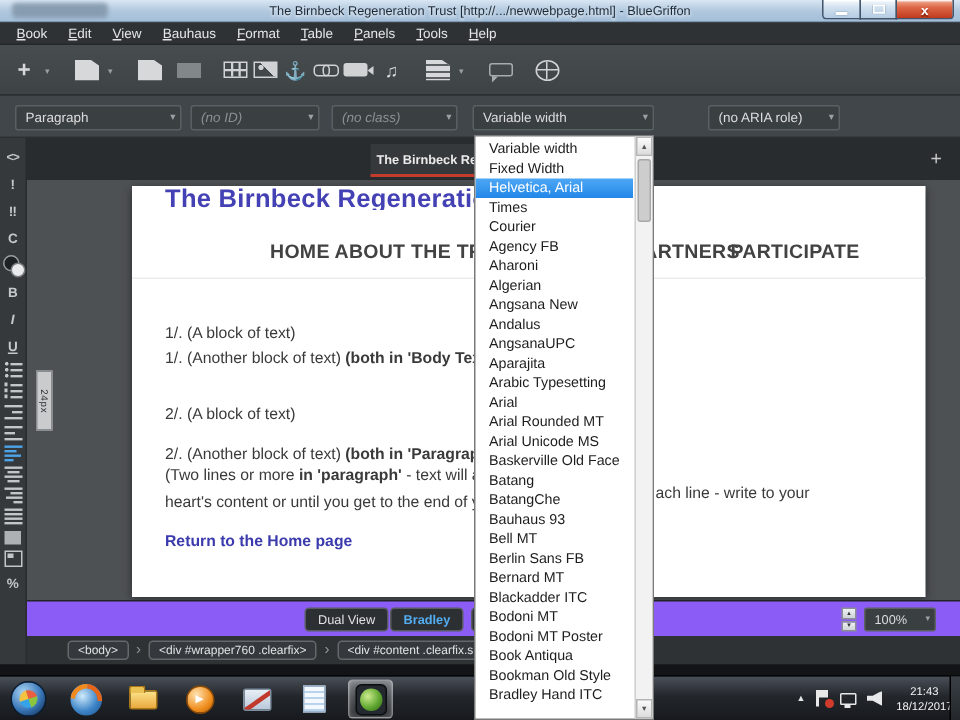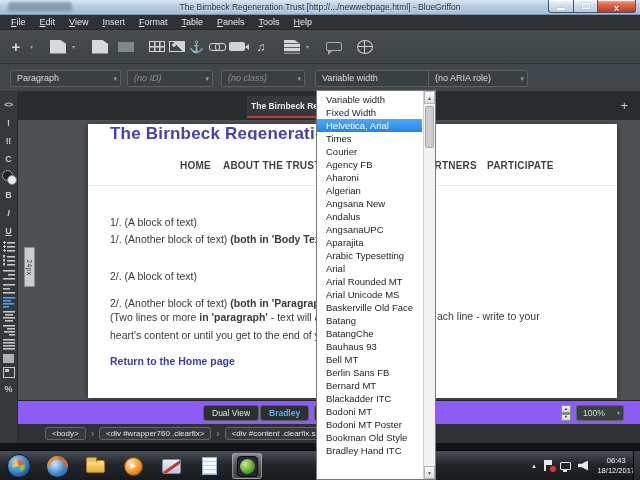--- a/index.html
+++ b/index.html
@@ -50,21 +50,21 @@
 
   
   #propsbar{position:absolute;left:0;top:64px;width:640px;height:28px;background:#41464a;border-bottom:1px solid #2c3032}
   .psel{position:absolute;top:6px;height:17px;background:#3a3f42;border:1px solid #5a5f63;border-radius:2px;font-size:9px;color:#dcdcdc;line-height:15px;padding:0 14px 0 6px;overflow:hidden;white-space:nowrap}
   .psel::after{content:"▾";position:absolute;right:3px;top:0;font-size:7px;color:#9aa0a3;line-height:15px}
   .psel .ph{font-style:italic;color:#8b9194}
   #sel-block{left:10px;width:111px}
   #sel-id{left:127px;width:86px}
   #sel-class{left:221px;width:84px}
   #sel-font{left:315px;width:121px}
-  #sel-aria{left:428px;width:100px}
+  #sel-aria{left:472px;width:88px}
 
   
   #sidebar{position:absolute;left:0;top:92px;width:18px;height:351px;background:#35393c;border-right:1px solid #2a2d2f;display:flex;flex-direction:column;align-items:center;padding-top:5px;gap:3px}
   .sb-ic{width:18px;height:15px;display:flex;align-items:center;justify-content:center;color:#c6c9cb;font-size:9px;font-weight:bold;flex:none}
   .sb-ic.code{font-size:8px;letter-spacing:-.5px}
   .sb-ic.i{font-style:italic}.sb-ic.u{text-decoration:underline}
   .sb-ic.colors{position:relative}
   .sb-ic.colors::before{content:"";position:absolute;left:2px;top:1px;width:9px;height:9px;border-radius:50%;background:#1e2224;border:1px solid #9a9ea1}
   .sb-ic.colors::after{content:"";position:absolute;left:7px;top:6px;width:8px;height:8px;border-radius:50%;background:#e9eaeb;border:1px solid #777b7e}
   .bars{--c:#c3c6c8;width:12px;height:11px;background-repeat:no-repeat}
@@ -87,36 +87,36 @@
   #doc-tab{position:absolute;left:229px;top:4px;width:96px;height:22px;background:#35393b;border-bottom:2px solid #c23b2c;color:#ecebeb;font-size:8.5px;font-weight:bold;line-height:20px;text-align:center;white-space:nowrap;overflow:hidden;padding:0 4px}
   #new-tab{position:absolute;right:12px;top:3px;color:#c8c8c8;font-size:13px;line-height:22px}
 
   
   #editor{position:absolute;left:18px;top:120px;width:622px;height:280px;background:#4e5154}
   #page{position:absolute;left:70px;top:4px;width:529px;height:274px;background:#fff;box-shadow:0 1px 6px rgba(0,0,0,.45)}
   #heading-clip{position:absolute;left:22px;top:1px;height:15px;width:492px;overflow:hidden}
   #page-heading{display:inline-block;margin-top:-7px;font-size:17px;font-weight:bold;color:#4341b4;letter-spacing:.2px;white-space:nowrap;
     text-decoration:underline wavy #d04a35;text-decoration-thickness:1px;text-underline-offset:2px}
   #nav-row{position:absolute;left:0;top:0;width:100%;height:0}
-  .nav-item{position:absolute;top:36px;font-size:10px;font-weight:bold;color:#424242;letter-spacing:.2px;white-space:nowrap}
+  .nav-item{position:absolute;top:36px;font-size:13px;font-weight:bold;color:#424242;letter-spacing:.2px;white-space:nowrap}
   .nav-item:nth-of-type(1){left:92px}
   .nav-item:nth-of-type(2){left:135px}
   .nav-item:nth-of-type(3){left:333px}
   .nav-item:nth-of-type(4){left:399px}
   #page-divider{position:absolute;left:0;top:61px;width:100%;border-top:1px solid #ececec}
   #blocks{position:absolute;left:22px;top:92px}
   .tline{font-size:10.5px;line-height:13px;color:#3a3a3a;white-space:nowrap}
   .tline .bld{font-weight:bold}
   .tline:nth-of-type(2){margin-top:4px}
   .tline:nth-of-type(3){margin-top:24px}
   .tline:nth-of-type(4){margin-top:14px}
   .ptext{position:absolute;font-size:10.5px;line-height:13px;color:#3a3a3a;white-space:nowrap}
   #para1{left:22px;top:187px}
   #para1 .bld{font-weight:bold}
-  #para-frag{left:349px;top:186px}
+  #para-frag{left:349px;top:199px}
   #para2{left:22px;top:205px}
   #home-link{position:absolute;left:22px;top:231px;font-size:10.5px;font-weight:bold;color:#3b3bad;white-space:nowrap}
   #ruler-tab{position:absolute;left:24px;top:247px;width:11px;height:40px;background:#c9cbcd;border:1px solid #8a8d90;color:#2f3133;font-size:6.5px;display:flex;align-items:center;justify-content:center;z-index:3}
   #ruler-tab span{transform:rotate(90deg);white-space:nowrap;letter-spacing:.5px}
 
   
   #viewbar{position:absolute;left:18px;top:400px;width:622px;height:24px;background:#8b5cf6;border-top:1px solid #222527}
   .vbtn{position:absolute;top:4px;height:16px;line-height:14px;padding:0 8px;font-size:8.5px;color:#e3e3e3;background:#2c3033;border:1px solid #585d61;border-radius:3px;white-space:nowrap}
   #btn-dual{left:185px}
   #btn-wys{left:242px;color:#54aef3;font-weight:bold}
@@ -191,24 +191,24 @@
   <div class="wbtn max">
       <span class="wg-max"></span>
     </div>
   <div class="wbtn close">
       <span class="wg-close"></span>
     </div>
 </div>
 
 <div id="menubar">
 
-<span class="menu-item">File</span>
+<span class="menu-item">Book</span>
     <span class="menu-item">Edit</span>
     <span class="menu-item">View</span>
-    <span class="menu-item">Insert</span>
+    <span class="menu-item">Bauhaus</span>
     <span class="menu-item">Format</span>
     <span class="menu-item">Table</span>
     <span class="menu-item">Panels</span>
     <span class="menu-item">Tools</span>
     <span class="menu-item">Help</span>
   </div>
 
 <div id="toolbar">
 
 <span class="tb-ic plus">+</span>
@@ -349,21 +349,21 @@
     </div>
   <div id="tray">
     <span class="tr-up">▲</span>
     <span class="tr-flag">
         <i class="flag-badge"></i>
       </span>
     <span class="tr-net"></span>
     <span class="tr-vol"></span>
   </div>
   <div id="clock">
-    <div>06:43</div>
+    <div>21:43</div>
     <div>18/12/2017</div>
   </div>
   <div id="show-desktop"></div>
 </div>
 
 <div id="font-popup">
 
 <div class="fm-item">Variable width</div>
     <div class="fm-item">Fixed Width</div>
     <div class="fm-item sel grp">Helvetica, Arial</div>
@@ -383,20 +383,21 @@
     <div class="fm-item">Baskerville Old Face</div>
     <div class="fm-item">Batang</div>
     <div class="fm-item">BatangChe</div>
     <div class="fm-item">Bauhaus 93</div>
     <div class="fm-item">Bell MT</div>
     <div class="fm-item">Berlin Sans FB</div>
     <div class="fm-item">Bernard MT</div>
     <div class="fm-item">Blackadder ITC</div>
     <div class="fm-item">Bodoni MT</div>
     <div class="fm-item">Bodoni MT Poster</div>
+    <div class="fm-item">Book Antiqua</div>
     <div class="fm-item">Bookman Old Style</div>
     <div class="fm-item">Bradley Hand ITC</div>
     <div id="fp-scroll">
       <div class="fp-btn" id="fp-up">▲</div>
       <div id="fp-thumb"></div>
       <div class="fp-btn" id="fp-down">▼</div>
     </div>
   </div>
 <div id="fp-scroll-holder">
 </div>

